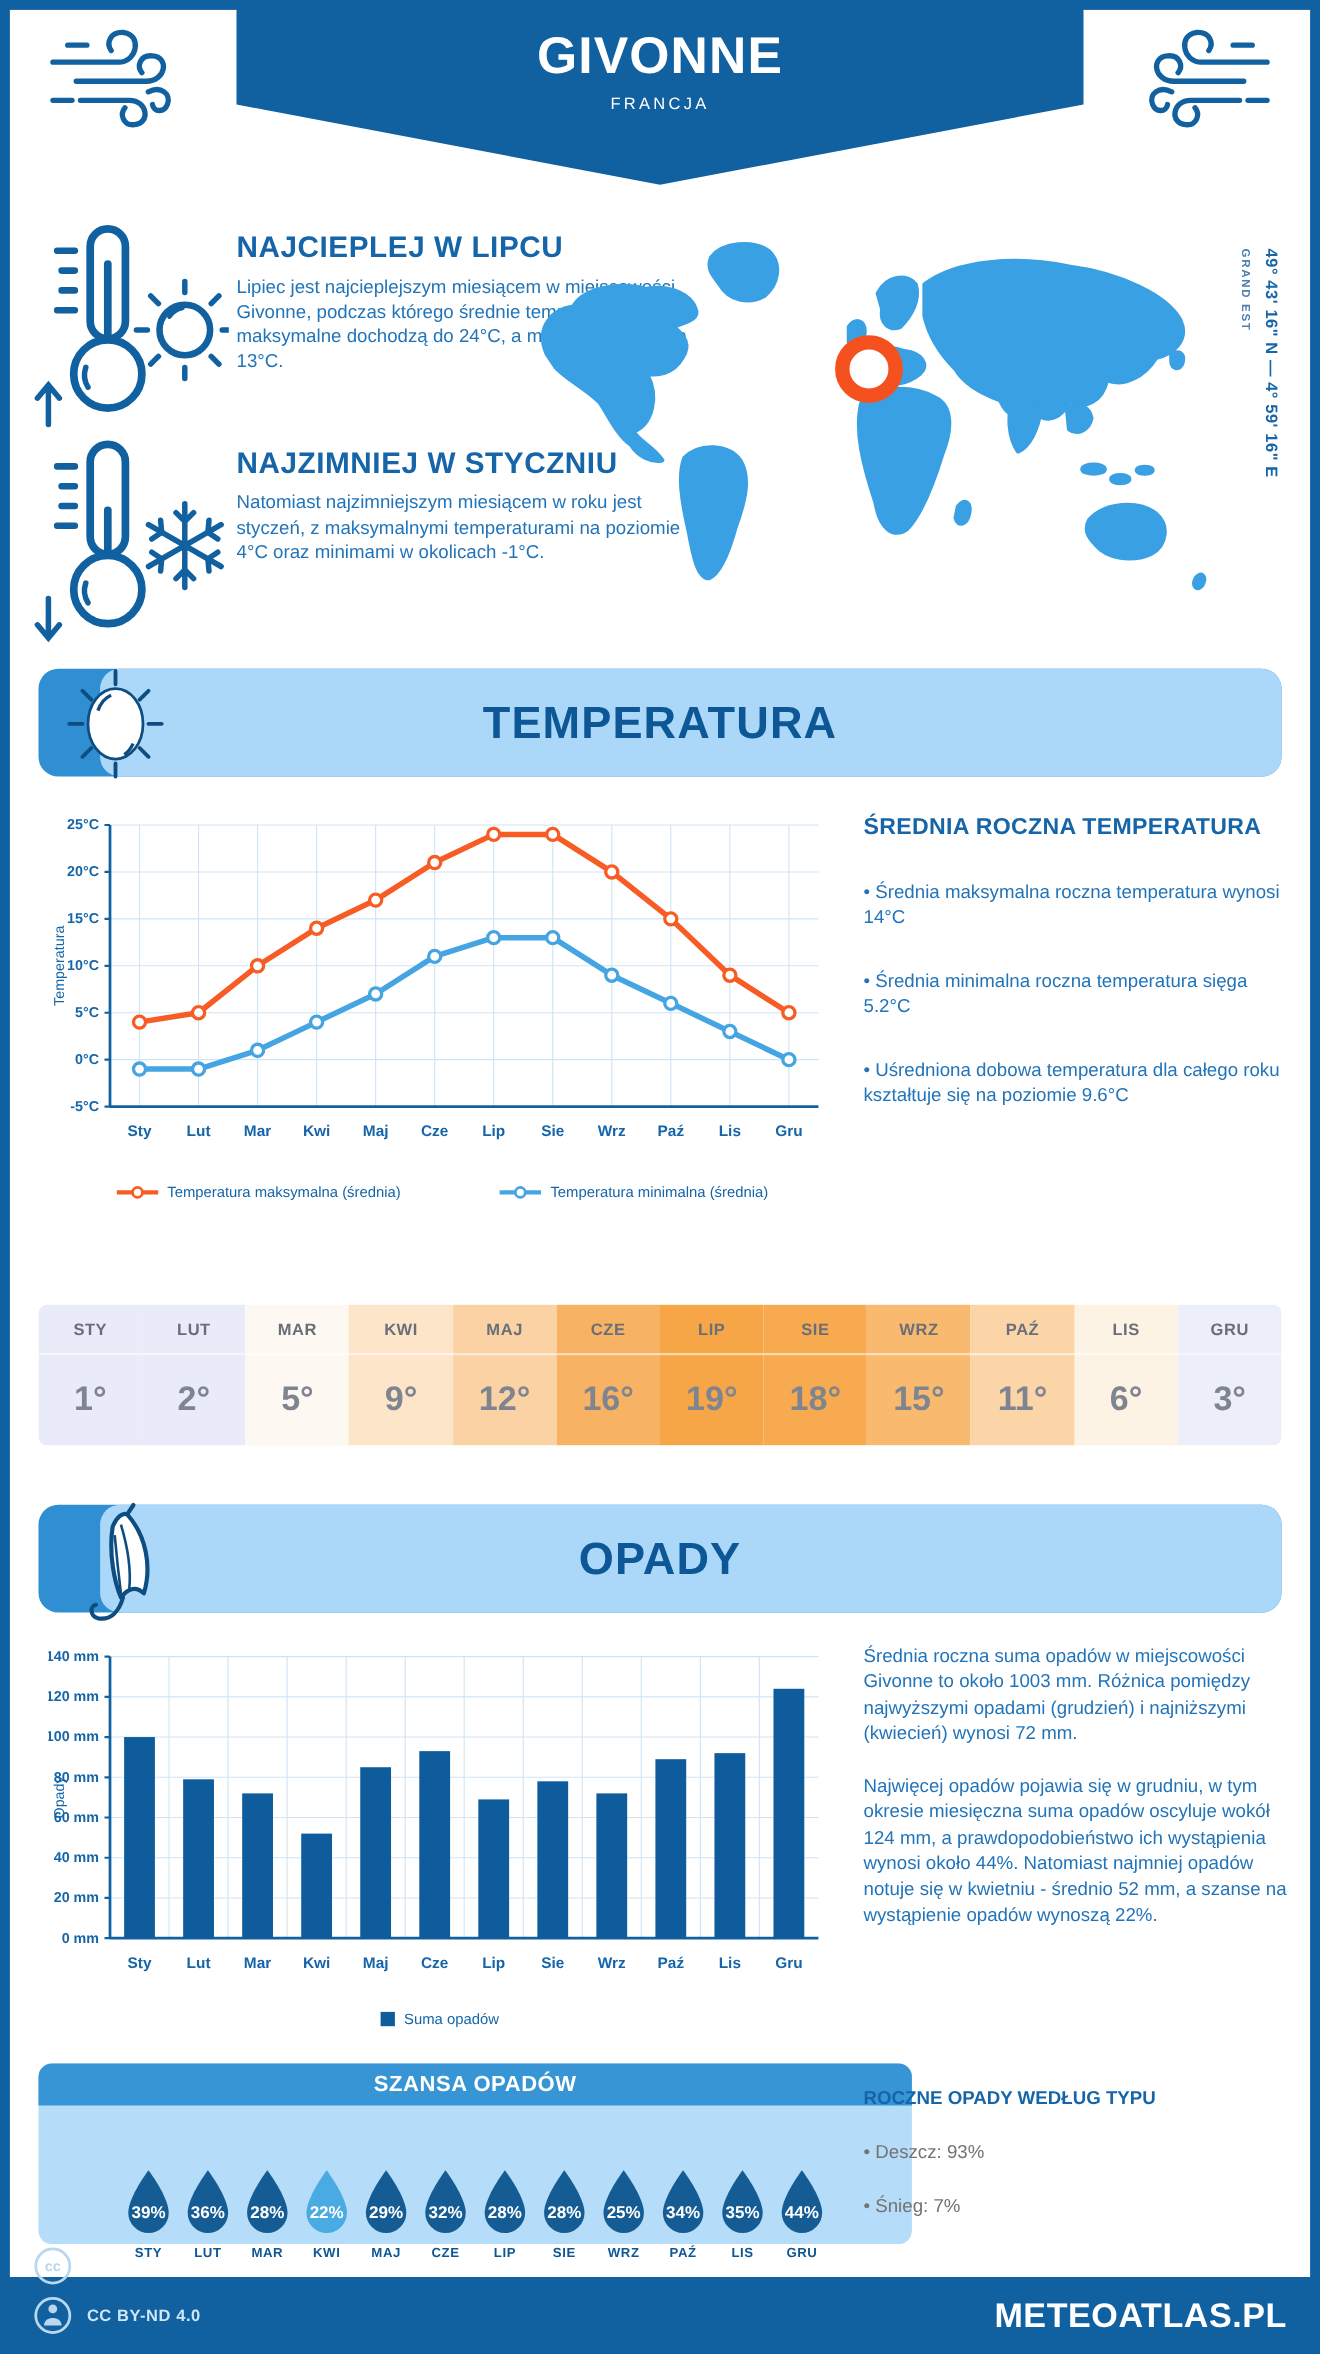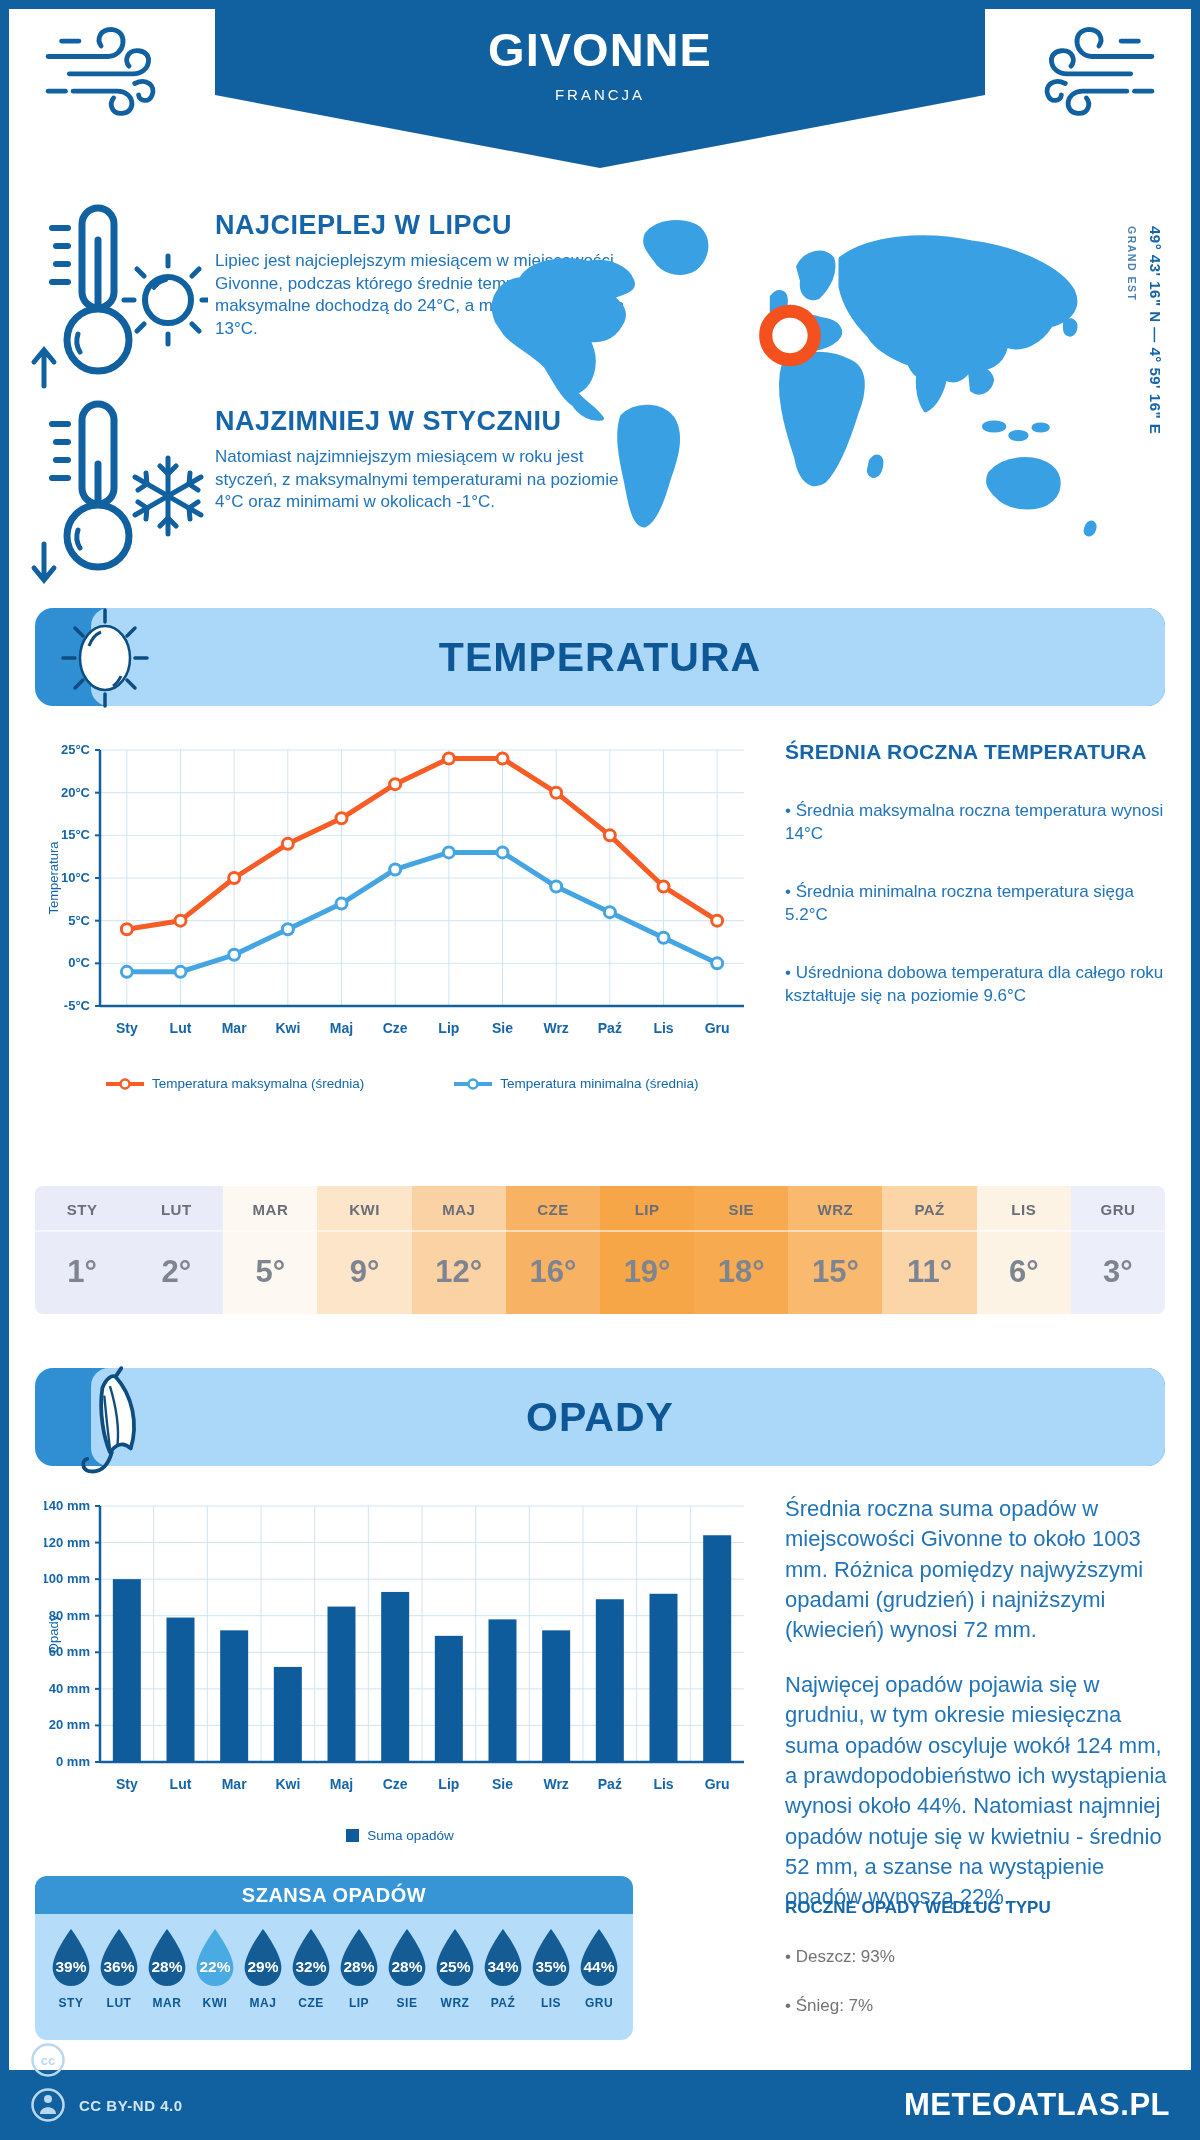--- a/index.html
+++ b/index.html
@@ -43,27 +43,27 @@
   .bullet { margin-top:36px; font-size:17px; line-height:1.33; color:#2274b9; }
 
   .daily-title { position:absolute; left:0; width:100%; text-align:center; font-size:28px; font-weight:bold;
     color:#1160a0; letter-spacing:.5px; }
   .daily-table { position:absolute; left:35px; width:1130px; display:grid; grid-template-columns:repeat(12,1fr);
     border-radius:8px; overflow:hidden; }
   .dcol .dm { height:46px; line-height:48px; text-align:center; font-size:15px; font-weight:bold;
     color:#6a6e79; letter-spacing:.5px; border-bottom:2px solid rgba(255,255,255,.55); }
   .dcol .dv { height:82px; line-height:80px; text-align:center; font-size:31px; font-weight:600; color:#7f8590; }
 
-  .paras { position:absolute; left:785px; width:392px; font-size:22px; line-height:1.38; color:#2274b9; }
+  .paras { position:absolute; left:785px; width:392px; font-size:17px; line-height:1.38; color:#2274b9; }
   .paras p + p { margin-top:24px; }
 
-  .chance-panel { position:absolute; left:35px; top:1876px; width:598px; height:164px; background:#b5dcf8; border-radius:12px; }
+  .chance-panel { position:absolute; left:35px; top:1876px; width:794px; height:164px; background:#b5dcf8; border-radius:12px; }
   .chance-head { height:38px; background:#3795d5; border-radius:12px 12px 0 0; text-align:center; line-height:38px;
     color:#fff; font-size:20px; font-weight:bold; letter-spacing:.5px; }
-  .drops { display:flex; justify-content:flex-start; padding:13px 12px 0 12px; }
+  .drops { display:flex; justify-content:center; padding:13px 12px 0 12px;margin-top:44px; }
   .drop-cell { width:54px; text-align:center; }
   .drop-cell .dmon { margin-top:5px; font-size:12px; font-weight:bold; color:#0d5796; letter-spacing:.5px; }
 
   .types { position:absolute; left:785px; top:1898px; width:390px; }
   .types .ttitle { font-size:17px; font-weight:bold; color:#1565a8; }
   .types .titem { margin-top:29px; font-size:17px; color:#737373; }
 
   footer { position:absolute; left:0; right:0; bottom:0; height:70px; background:#1160a0; display:flex;
     align-items:center; padding:0 30px; z-index:55; }
   .cc-group { display:flex; align-items:center; gap:9px;flex-direction:column; }

